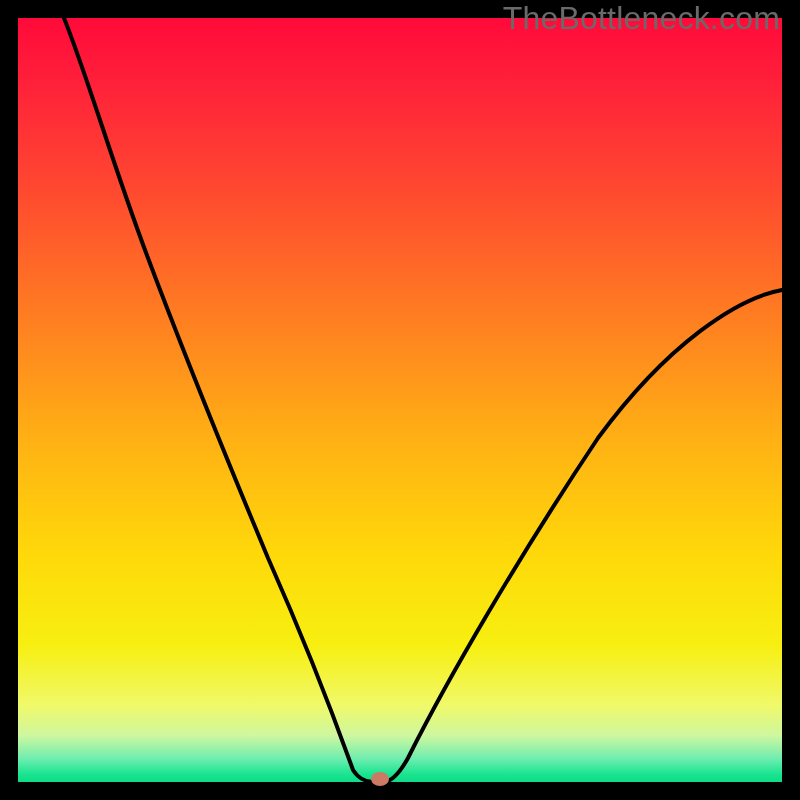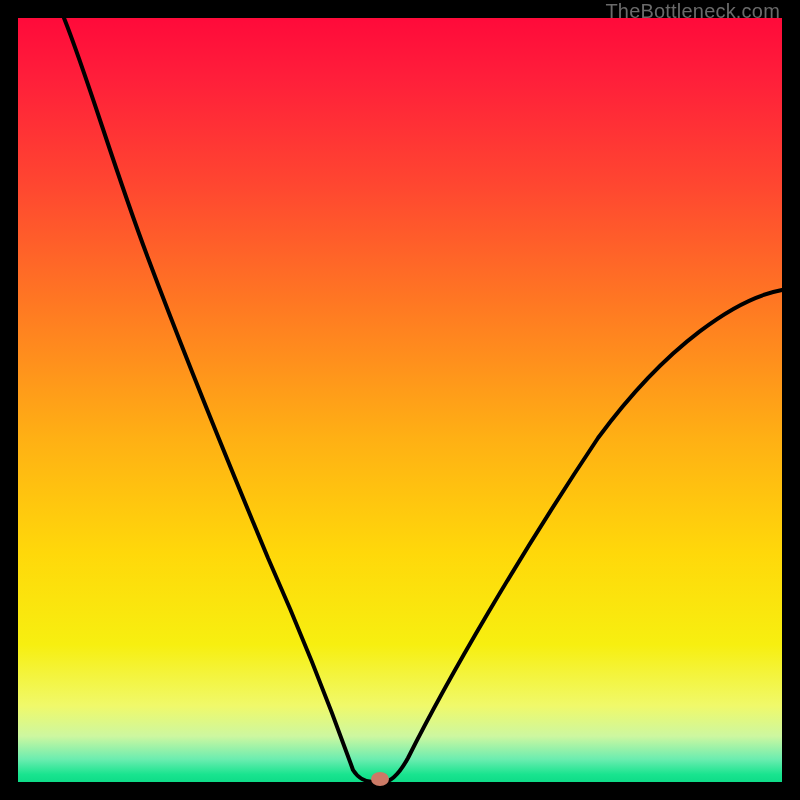--- a/index.html
+++ b/index.html
@@ -39,21 +39,21 @@
       #6cedb0 97%,
       #19e48f 99%,
       #0edc88 100%
     );
   }
   .attribution {
     position: absolute;
     top: 0px;
     right: 20px;
     color: #6a6a6a;
-    font-size: 20px;
+    font-size: 32px;
     font-weight: 500;
     letter-spacing: 0.2px;
     user-select: none;
   }
   svg.curve {
     position: absolute;
     left: 0;
     top: 0;
     width: 764px;
     height: 764px;

